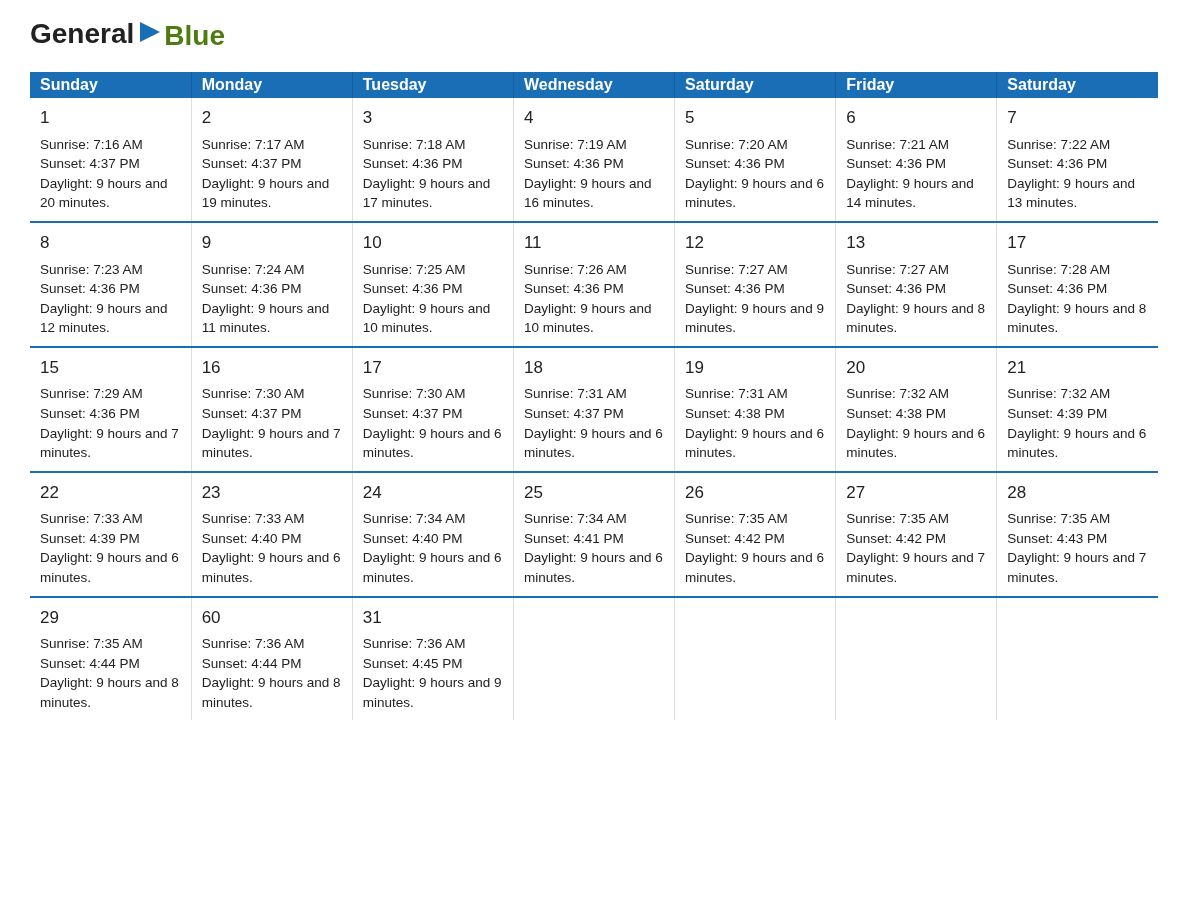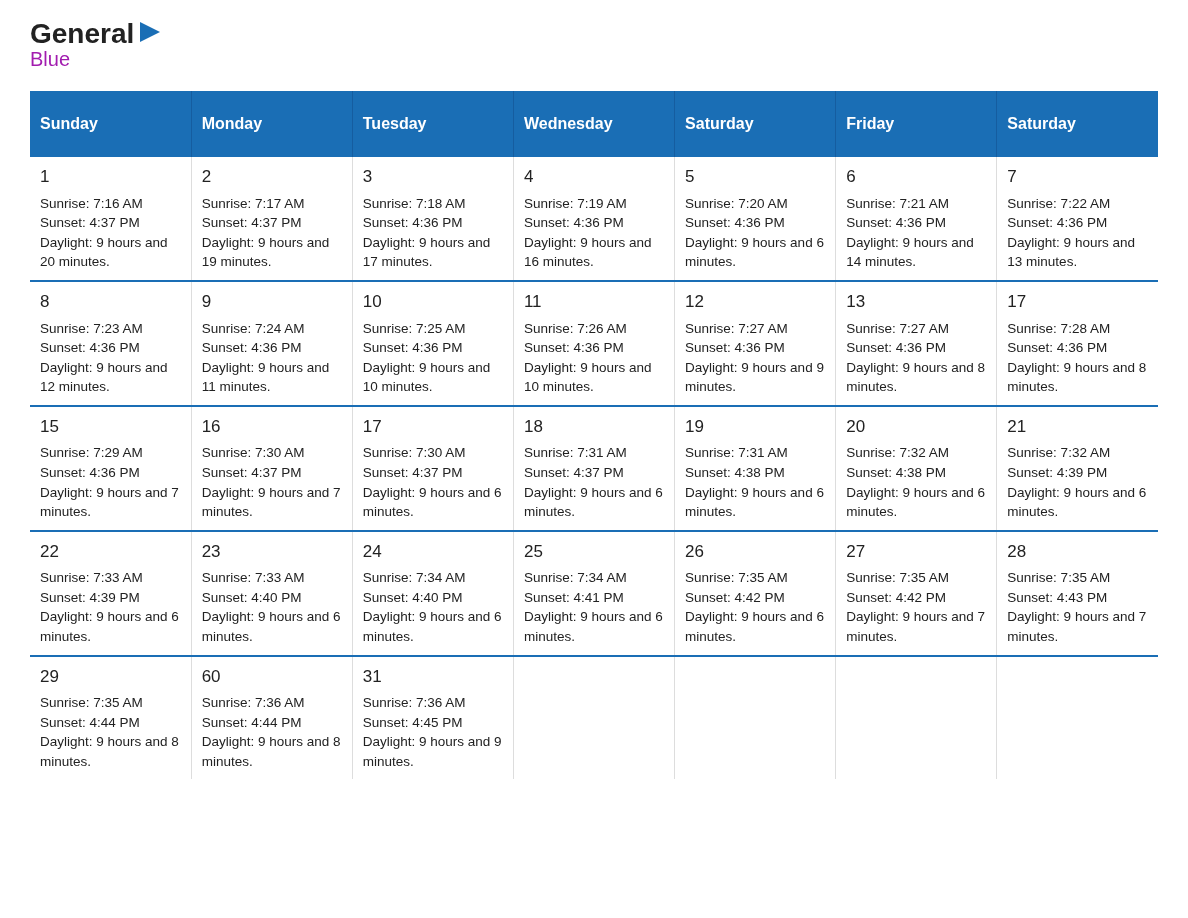--- a/index.html
+++ b/index.html
@@ -11,37 +11,37 @@
       min-height: 918px;
     }
     .header {
       display: flex;
       justify-content: space-between;
       align-items: flex-start;
       margin-bottom: 20px;
     }
     .logo {
       display: flex;
-      flex-direction: column;
+      flex-direction: row;
       align-items: flex-start;
     }
     .logo-text {
       font-size: 28px;
       font-weight: bold;
       color: #222;
       line-height: 1;
     }
     .logo-row {
       display: flex;
       align-items: center;
     }
     .logo-blue-line {
-      color: #a21caf;
-      font-size: 20px;
-      font-weight: normal;
+      color: #4d7c0f;
+      font-size: 28px;
+      font-weight: bold;
     }
     .title-block {
       text-align: right;
     }
     .title-block h1 {
       font-size: 52px;
       font-weight: 300;
       color: #111;
       line-height: 1.1;
     }
@@ -51,21 +51,21 @@
       color: #444;
     }
     table {
       width: 100%;
       border-collapse: collapse;
       table-layout: fixed;
     }
     thead tr th {
       background-color: #1a6eb5;
       color: #fff;
-      padding: 24px 10px;
+      padding: 4px 10px;
       text-align: left;
       font-size: 16px;
       font-weight: 600;
       border-right: 1px solid #155da0;
     }
     thead tr th:last-child { border-right: none; }
     tbody tr {
       border-bottom: 2px solid #1a6eb5;
     }
     tbody tr td {

